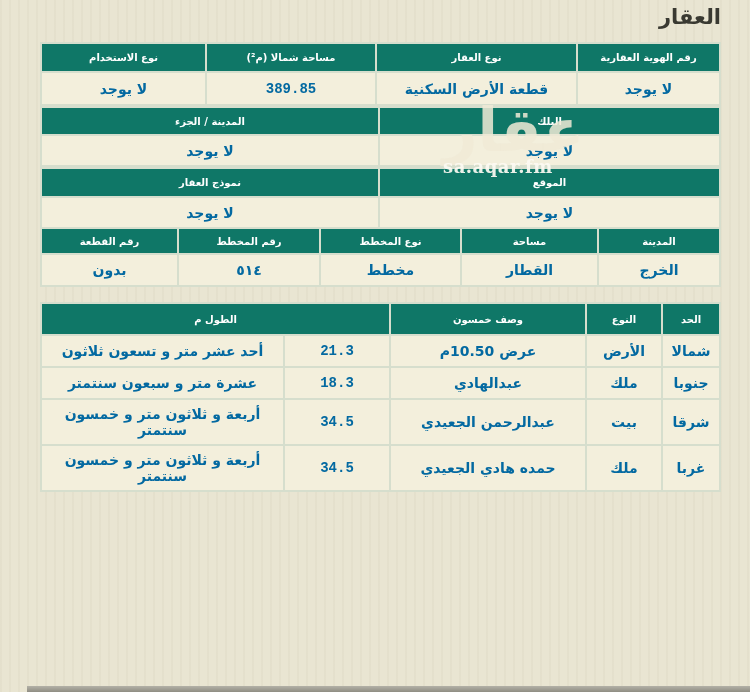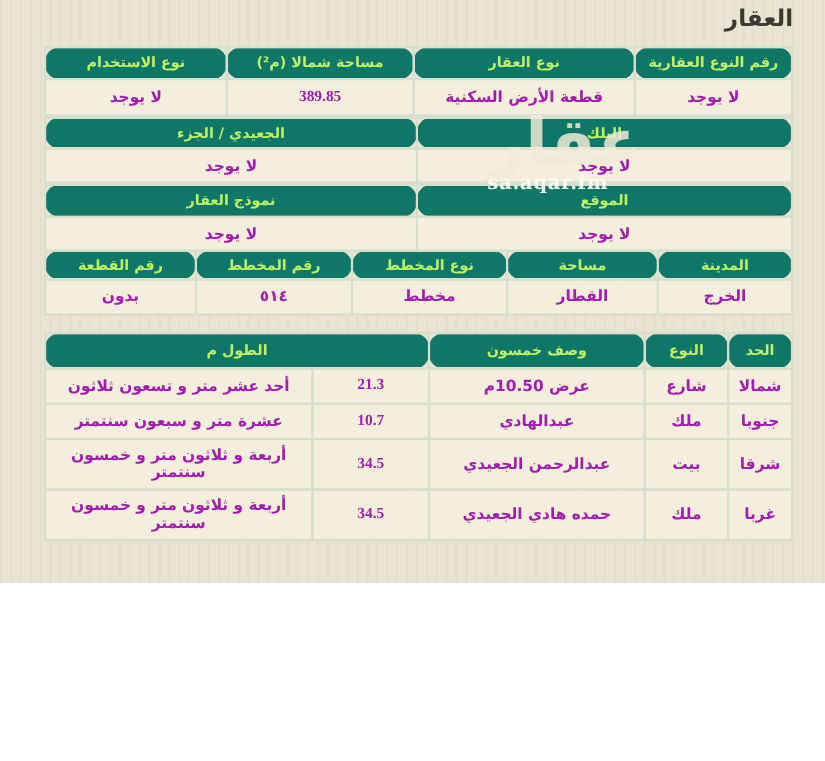--- a/index.html
+++ b/index.html
@@ -1,20 +1,20 @@
 <!DOCTYPE html>
 <html lang="ar"><head>
 <meta charset="utf-8">
 <style>
   html,body { margin:0; padding:0; }
   body { font-family:"DejaVu Sans", sans-serif; }
 
   .canvas {
     position:relative;
-    width:750px; height:530px;
+    width:750px; height:692px;
     background-color:#e9e5d2;
     background-image:repeating-linear-gradient(90deg,
       rgba(140,130,100,0.05) 0px, rgba(140,130,100,0.05) 2px,
       rgba(0,0,0,0) 2px, rgba(0,0,0,0) 9px);
     direction:rtl;
     overflow:hidden;
   }
 
   .page-title {
     position:absolute; top:5px; right:29px;
@@ -30,28 +30,28 @@
   table.tbl {
     border-collapse:collapse; table-layout:fixed;
     width:679px; direction:rtl;
   }
   table.tbl td {
     border:2px solid #d6decd;
     text-align:center; vertical-align:middle;
     padding:0 3px; overflow:hidden;
   }
   tr.head td {
-    background:#0f7767; color:#bef264;
-    font-size:13px; font-weight:bold;border-radius:13px;
+    background:#0f7767; color:#ffffff;
+    font-size:10px; font-weight:bold;
   }
   tr.row td {
-    background:#f3efdc; color:#a21caf;
+    background:#f3efdc; color:#0369a1;
     font-size:14px; font-weight:bold;
   }
-  .latin { font-family:Liberation Serif, serif; }
+  .latin { font-family:Liberation Mono, monospace; }
 
   .h26{height:26px} .h28{height:28px} .h29{height:29px}
   .h31{height:31px} .h32{height:32px} .h33{height:33px} .h46{height:46px}
 
   .watermark {
     position:absolute; top:88px; left:443px; width:195px;
     text-align:left; z-index:6; pointer-events:none;
   }
   .wm-logo {
     font-size:60px; font-weight:bold; line-height:84px;
@@ -81,21 +81,21 @@
 
     <table class="tbl">
       <colgroup>
           <col style="width:143px">
           <col style="width:201px">
           <col style="width:170px">
           <col style="width:165px">
         </colgroup>
       <tbody>
           <tr class="head h29">
-        <td>رقم النوع العقارية</td>
+        <td>رقم الهوية العقارية</td>
         <td>نوع العقار</td>
         <td>مساحة شمالا (م²)</td>
         <td>نوع الاستخدام</td>
       </tr>
       <tr class="row h33">
         <td>لا يوجد</td>
         <td>قطعة الأرض السكنية</td>
         <td class="latin">389.85</td>
         <td>لا يوجد</td>
       </tr>
@@ -103,21 +103,21 @@
       </table>
 
     <table class="tbl">
       <colgroup>
           <col style="width:341px">
           <col style="width:338px">
         </colgroup>
       <tbody>
           <tr class="head h28">
         <td>البلك</td>
-        <td>الجعيدي / الجزء</td>
+        <td>المدينة / الجزء</td>
       </tr>
       <tr class="row h31">
         <td>لا يوجد</td>
         <td>لا يوجد</td>
       </tr>
     </tbody>
       </table>
 
     <table class="tbl">
       <colgroup>
@@ -177,30 +177,30 @@
         </colgroup>
       <tbody>
           <tr class="head h32">
         <td>الحد</td>
         <td>النوع</td>
         <td>وصف خمسون</td>
         <td colspan="2">الطول م</td>
       </tr>
       <tr class="row h32">
         <td>شمالا</td>
-        <td>شارع</td>
+        <td>الأرض</td>
         <td>عرض 10.50م</td>
         <td class="latin">21.3</td>
         <td>أحد عشر متر و تسعون ثلاثون</td>
       </tr>
       <tr class="row h32">
         <td>جنوبا</td>
         <td>ملك</td>
         <td>عبدالهادي</td>
-        <td class="latin">10.7</td>
+        <td class="latin">18.3</td>
         <td>عشرة متر و سبعون سنتمتر</td>
       </tr>
       <tr class="row h46">
         <td>شرقا</td>
         <td>بيت</td>
         <td>عبدالرحمن الجعيدي</td>
         <td class="latin">34.5</td>
         <td>أربعة و ثلاثون متر و خمسون سنتمتر</td>
       </tr>
       <tr class="row h46">

